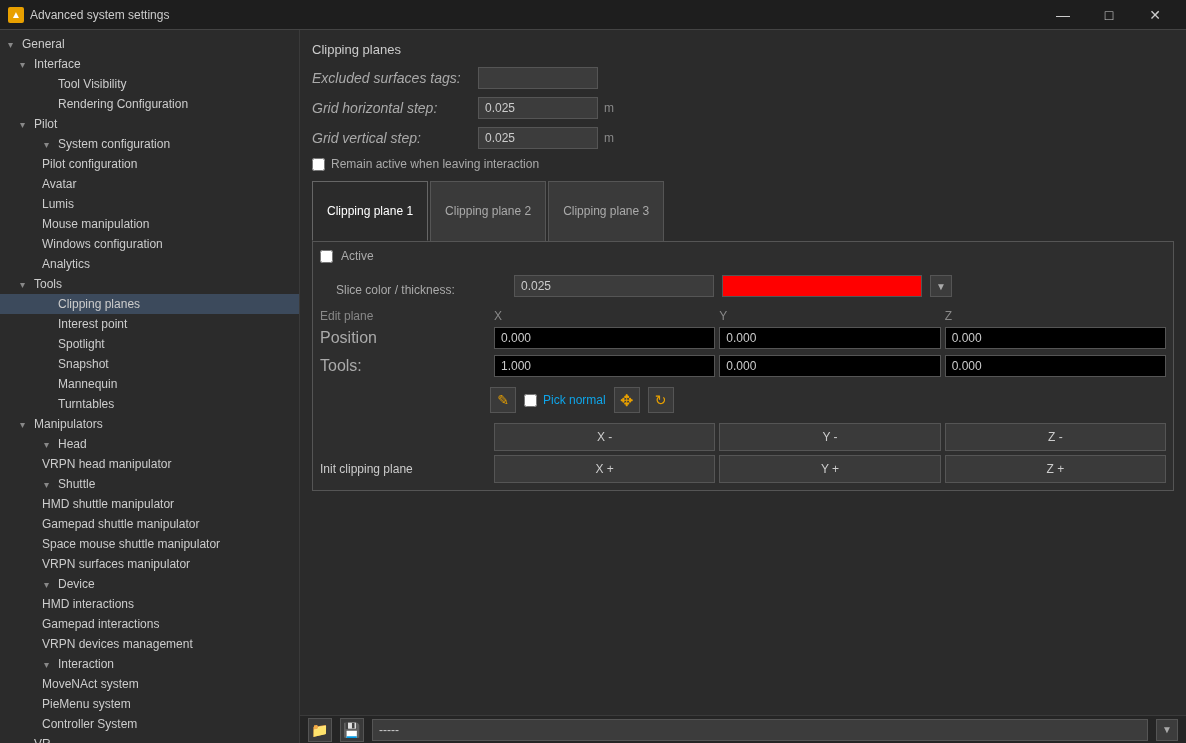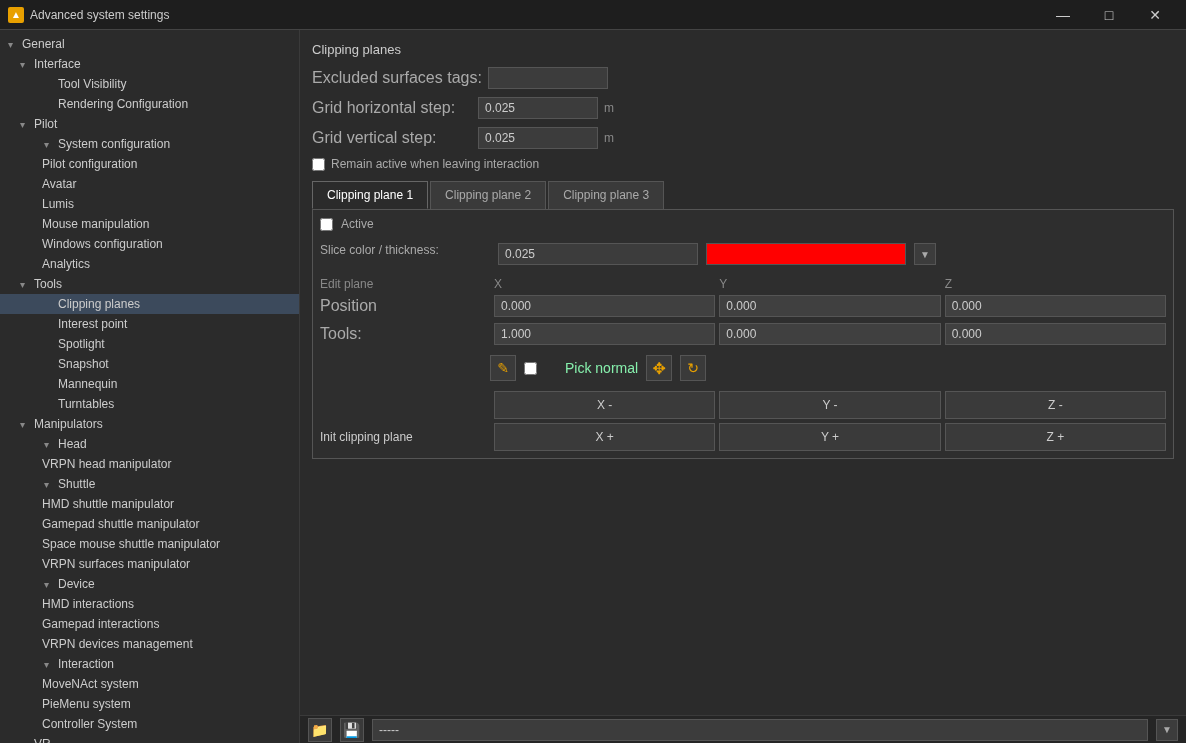--- a/index.html
+++ b/index.html
@@ -106,21 +106,22 @@
     }
     .form-row {
       display: flex;
       align-items: center;
       margin-bottom: 8px;
       gap: 6px;
     }
     .form-label {
       color: #aaaaaa;
       min-width: 160px;
-      font-size: 16px;
+      font-size: 14px;
+      font-style: italic;
     }
     .form-input {
       background: #3c3c3c;
       border: 1px solid #555;
       color: #cccccc;
       padding: 2px 6px;
       font-size: 12px;
       height: 22px;
       outline: none;
     }
@@ -135,21 +136,21 @@
     .checkbox-row input[type="checkbox"] {
       accent-color: #555;
     }
     .checkbox-row label { color: #aaaaaa; font-size: 12px; }
     .tabs {
       display: flex;
       margin-bottom: 0;
       gap: 0;
     }
     .tab {
-      padding: 6px 14px;
+      padding: 22px 14px;
       background: #3a3a3a;
       border: 1px solid #555;
       border-bottom: none;
       cursor: pointer;
       color: #aaaaaa;
       font-size: 12px;
       margin-right: 2px;
     }
     .tab.active {
       background: #2b2b2b;
@@ -165,23 +166,24 @@
     .active-row {
       display: flex;
       align-items: center;
       gap: 8px;
       margin-bottom: 12px;
     }
     .active-row input[type="checkbox"] { accent-color: #555; }
     .active-row label { color: #aaaaaa; font-size: 12px; }
     .slice-row {
       display: flex;
-      align-items: flex-start;
+      align-items: flex-end;
       gap: 8px;
       margin-bottom: 12px;
+      margin-left: 16px;
     }
     .slice-label { color: #aaaaaa; font-size: 12px; min-width: 170px; }
     .slice-input {
       background: #3c3c3c;
       border: 1px solid #555;
       color: #cccccc;
       padding: 2px 6px;
       font-size: 12px;
       height: 22px;
       outline: none;
@@ -216,21 +218,21 @@
     }
     .edit-plane-row {
       display: grid;
       grid-template-columns: 170px 1fr 1fr 1fr;
       gap: 4px;
       margin-bottom: 6px;
       align-items: center;
     }
     .edit-plane-row .row-label { color: #aaaaaa; font-size: 16px; }
     .xyz-input {
-      background: #404040;
+      background: #000000;
       border: 1px solid #555;
       color: #cccccc;
       padding: 2px 6px;
       font-size: 12px;
       height: 22px;
       outline: none;
       width: 100%;
     }
     .tools-row {
       display: flex;
@@ -249,21 +251,21 @@
       align-items: center;
       justify-content: center;
       font-size: 14px;
     }
     .pick-checkbox-row {
       display: flex;
       align-items: center;
       gap: 6px;
     }
     .pick-checkbox-row input[type="checkbox"] { accent-color: #555; }
-    .pick-checkbox-row label { color: #86efac; font-size: 14px; margin-left: 22px; }
+    .pick-checkbox-row label { color: #0ea5e9; font-size: 12px; }
     .init-btn {
       background: #3a3a3a;
       border: 1px solid #555;
       color: #cccccc;
       padding: 4px 8px;
       font-size: 12px;
       cursor: pointer;
       text-align: center;
       height: 28px;
       display: flex;

